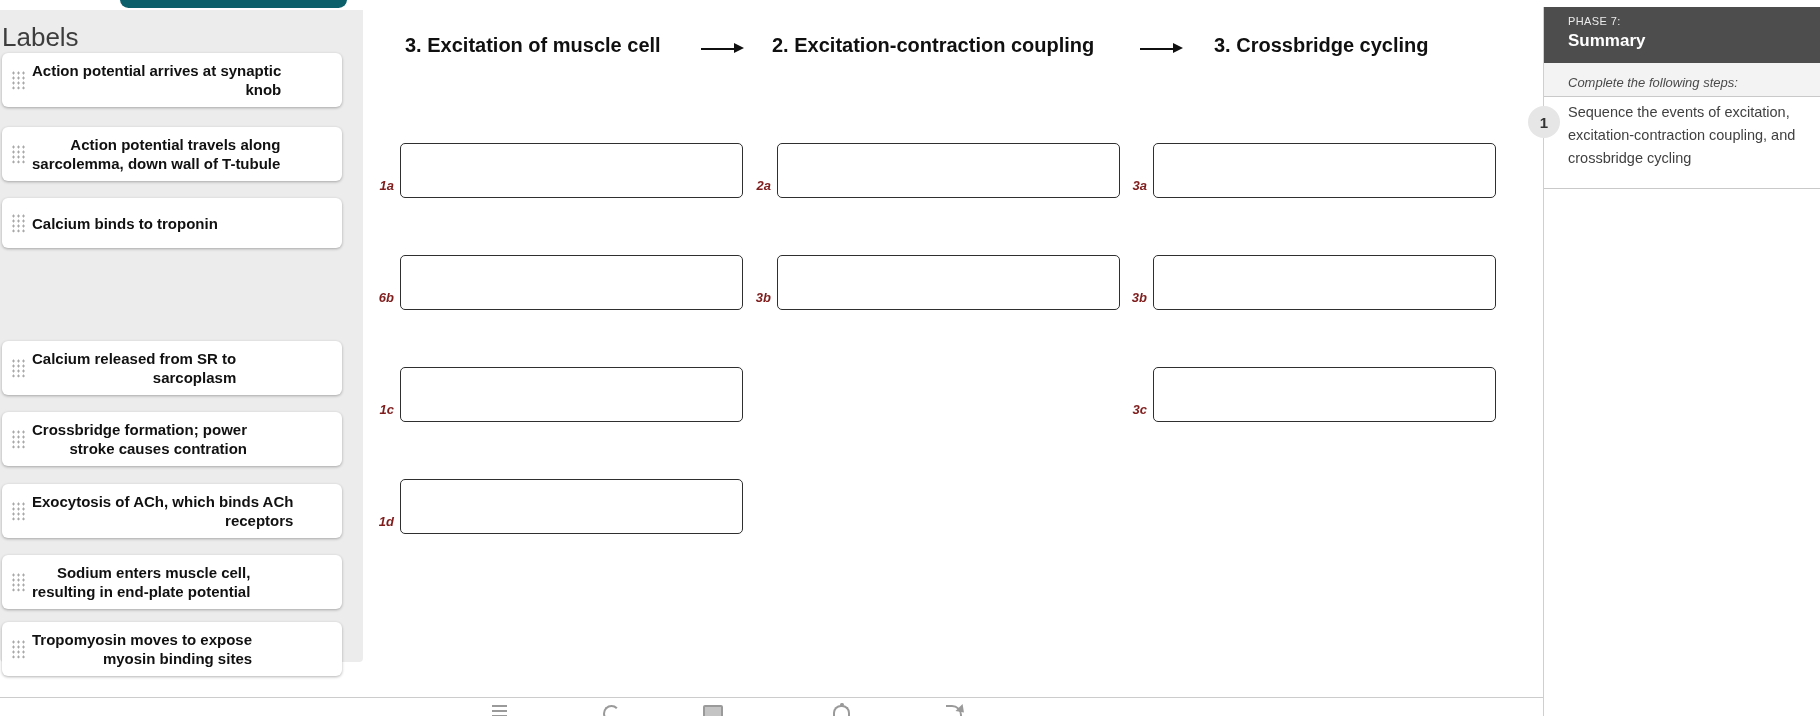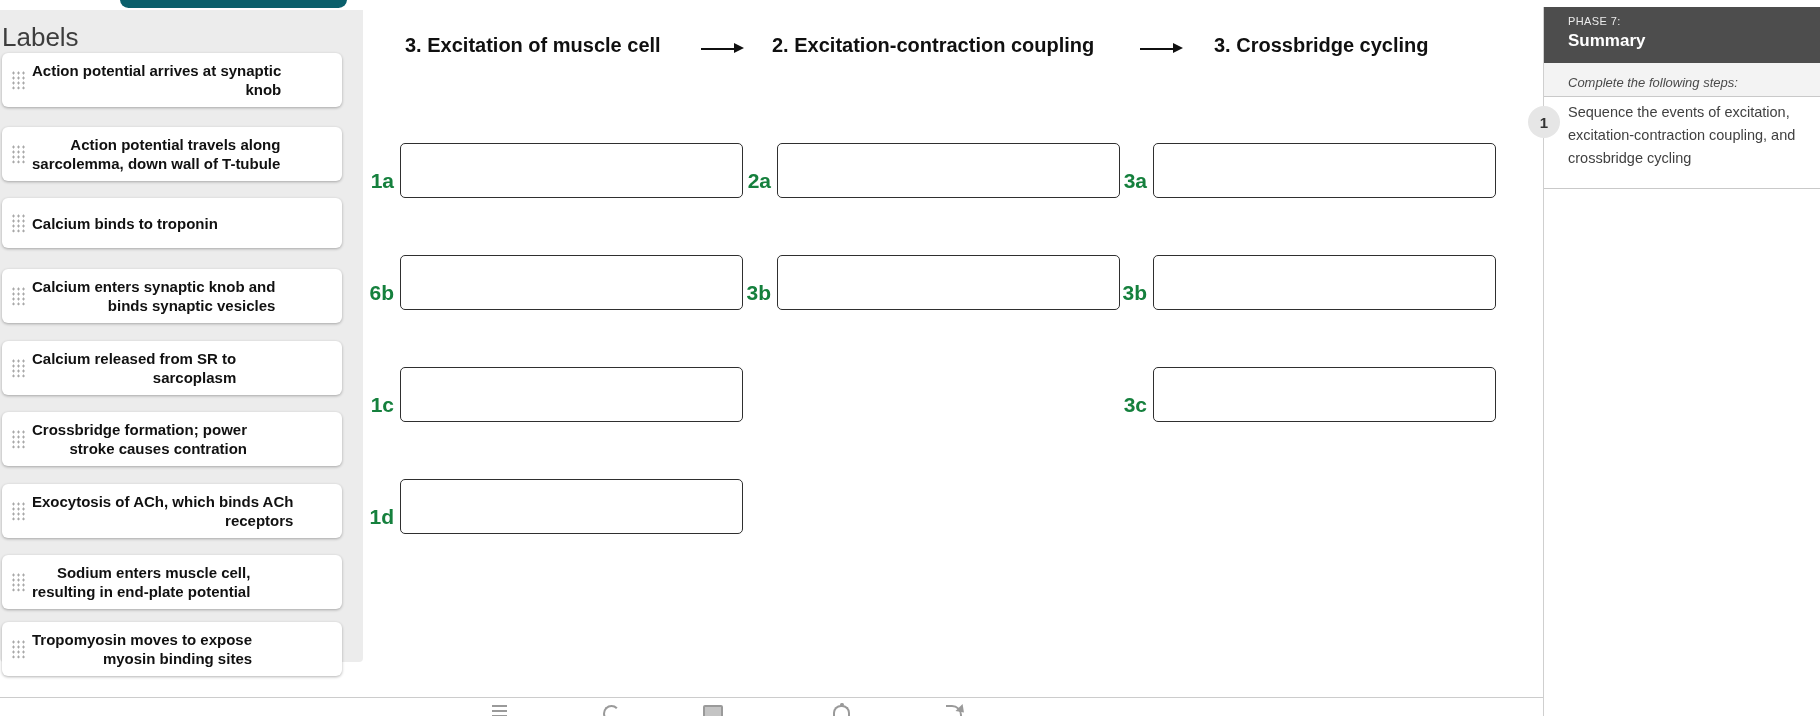--- a/index.html
+++ b/index.html
@@ -53,21 +53,21 @@
   .arrow::after{
     content:'';position:absolute;right:-9px;top:-4.6px;
     border-left:10px solid #101010;
     border-top:5.8px solid transparent;border-bottom:5.8px solid transparent;
   }
   
   .slot-label{
     position:absolute;width:46px;height:55px;
     display:flex;align-items:flex-end;justify-content:flex-end;
     padding-bottom:5px;box-sizing:border-box;
-    font-size:21px;font-weight:bold;color:#15803d;
+    font-size:13px;font-weight:bold;color:#7f1d1d;font-style:italic;
   }
   .slot-box{
     position:absolute;width:343px;height:55px;box-sizing:border-box;
     background:#ffffff;border:1.6px solid #2f2f2f;border-radius:5px;
   }
   
   .divider-v{
     position:absolute;left:1543px;top:7px;width:1px;height:709px;background:#cfcfcf;
   }
   .sp-header{
@@ -149,25 +149,20 @@
 knob</span>
   </div>
   <div class="card" style="top:117px">
     <span class="drag-handle"></span>
     <span class="card-text">Action potential travels along
 sarcolemma, down wall of T-tubule</span>
   </div>
   <div class="card" style="top:188px">
     <span class="drag-handle"></span>
     <span class="card-text">Calcium binds to troponin</span>
-  </div>
-  <div class="card" style="top:259px">
-    <span class="drag-handle"></span>
-    <span class="card-text">Calcium enters synaptic knob and
-binds synaptic vesicles</span>
   </div>
   <div class="card" style="top:331px">
     <span class="drag-handle"></span>
     <span class="card-text">Calcium released from SR to
 sarcoplasm</span>
   </div>
   <div class="card" style="top:402px">
     <span class="drag-handle"></span>
     <span class="card-text">Crossbridge formation; power
 stroke causes contration</span>

